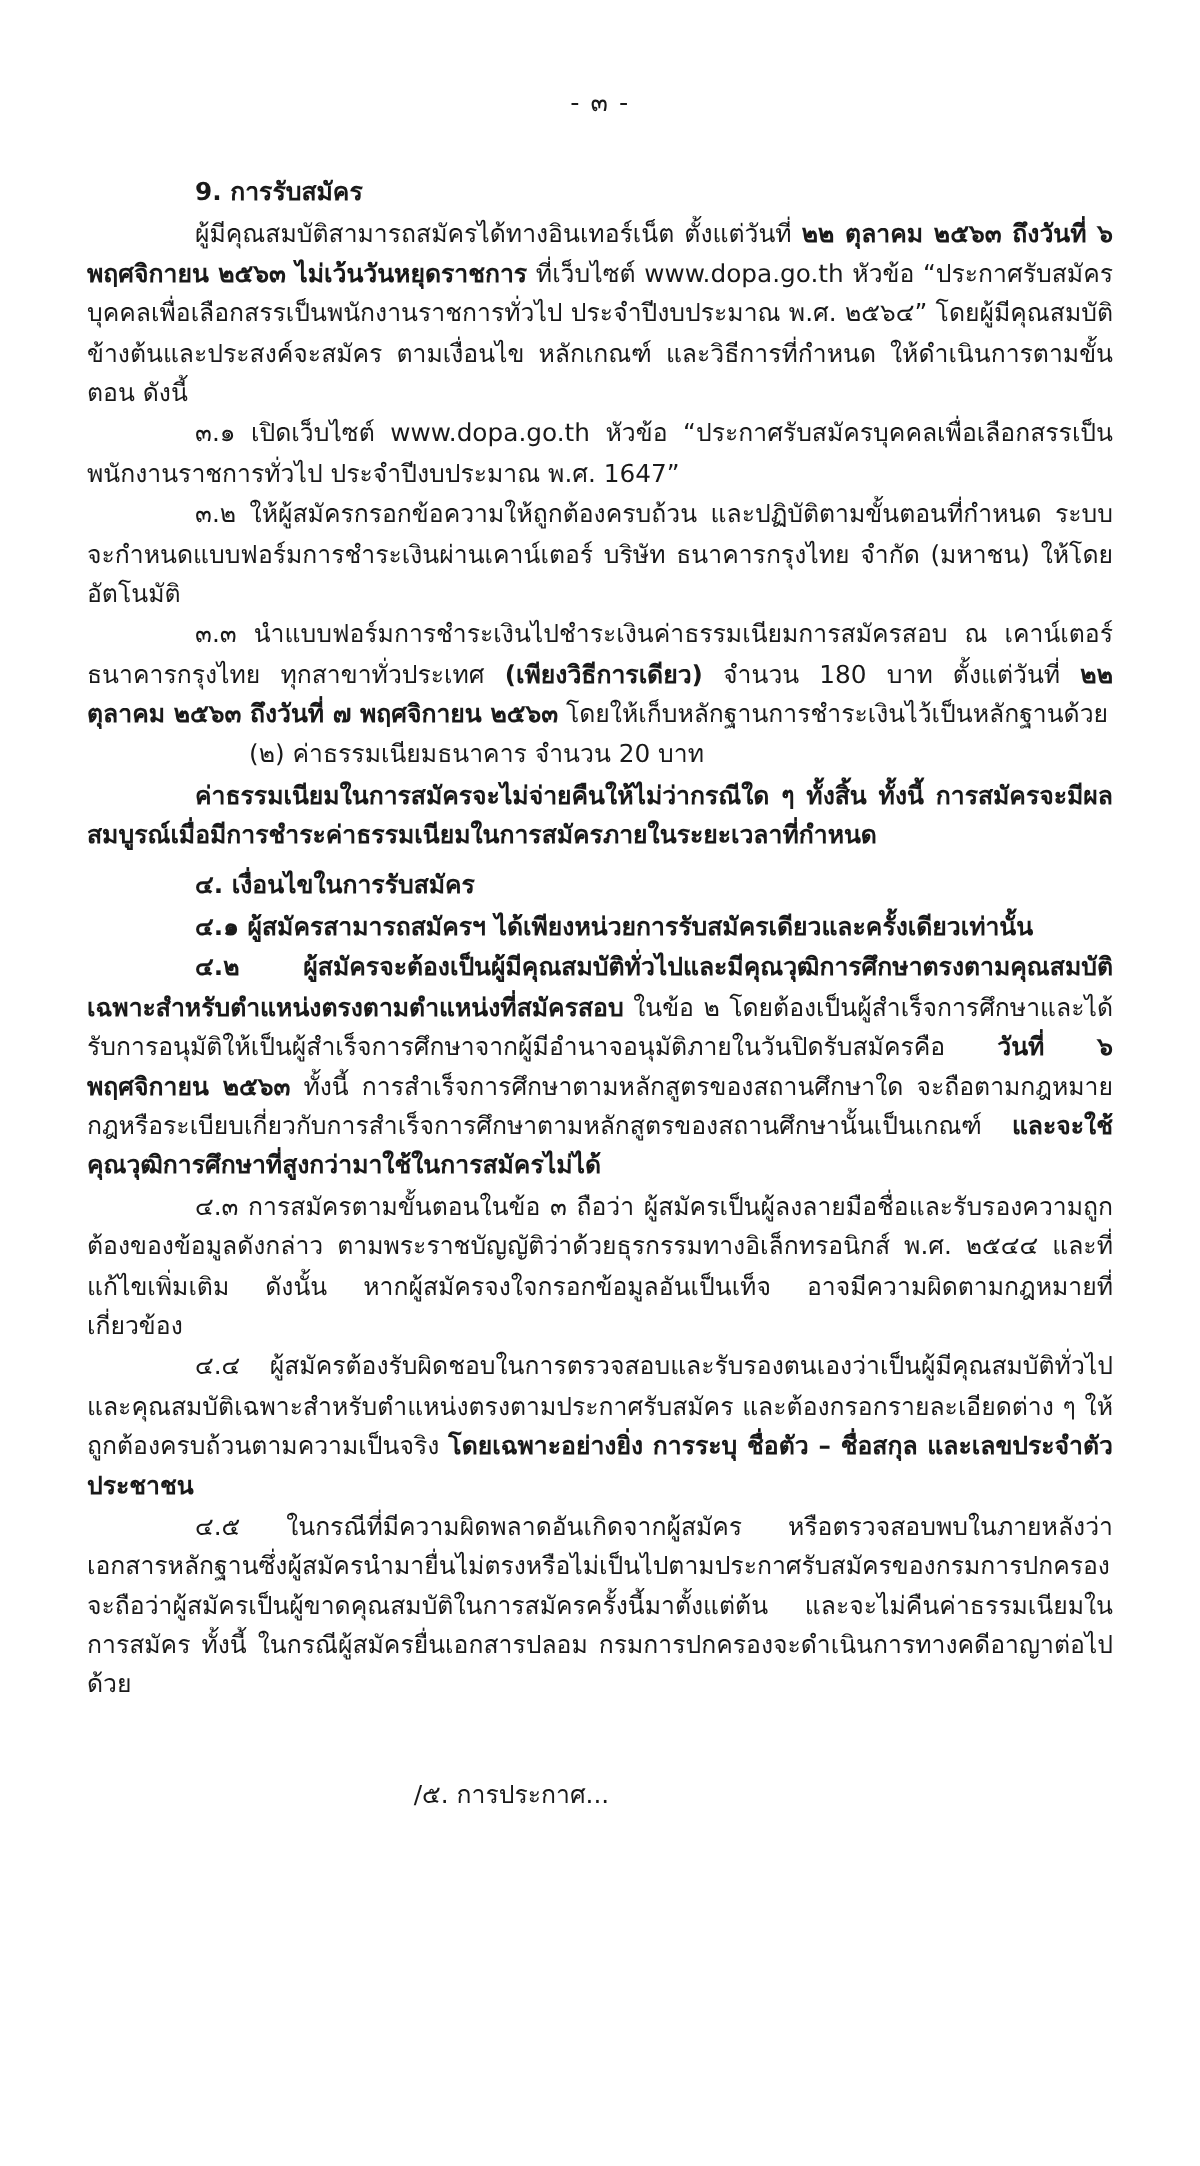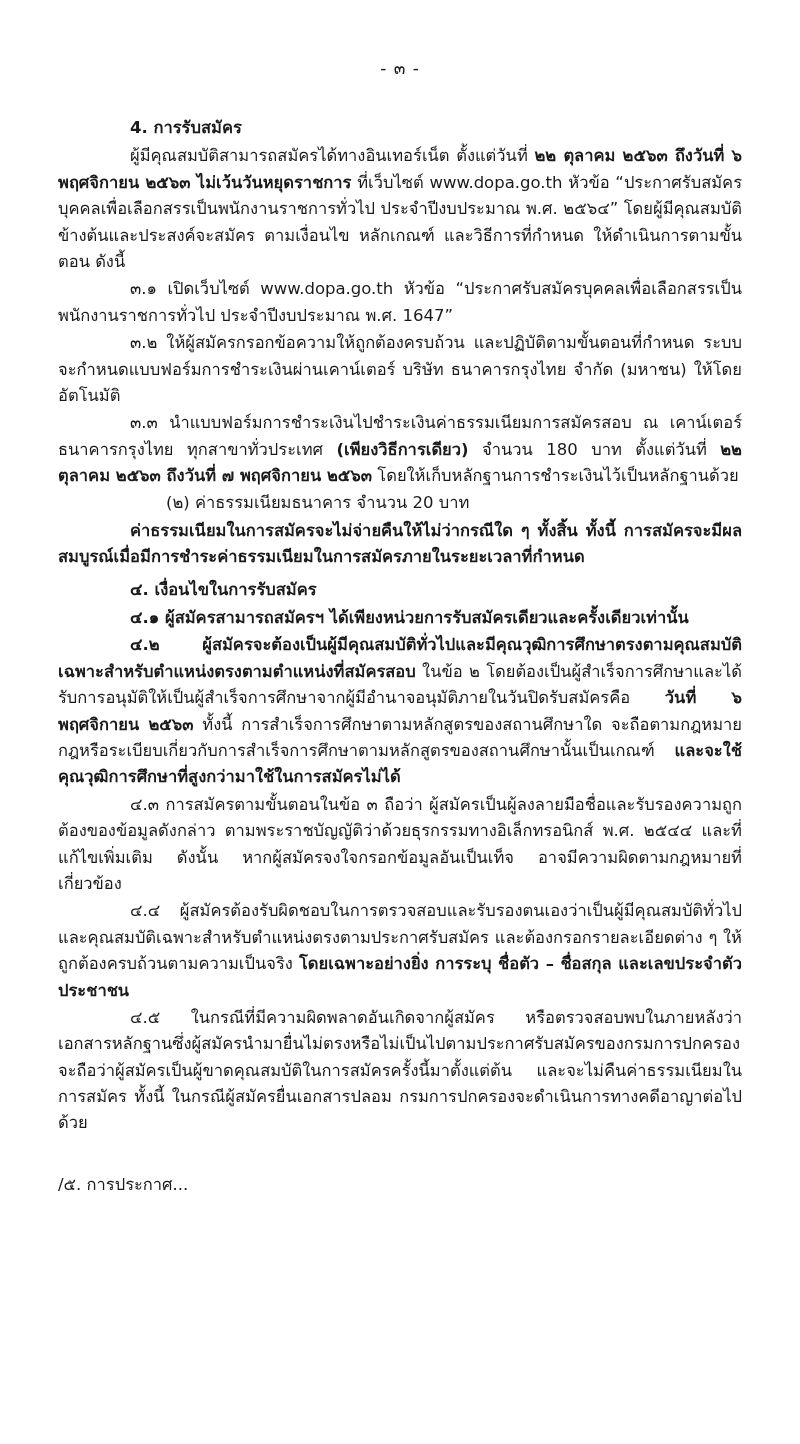--- a/index.html
+++ b/index.html
@@ -47,40 +47,40 @@
   .ind-2 {
     text-indent: 108px;
   }
   .b {
     font-weight: bold;
   }
   .section-gap {
     margin-top: 0;
   }
   .footer-note {
-    margin-top: 34px;
-    text-align: left;
+    margin-top: 46px;
+    text-align: center;
     padding-right: 118px;
     font-size: 16.5px;
   }
   .block {
     margin-bottom: 0px;
   }
 </style>
 </head>
 <body>
 
 <div class="page">
 
   <div class="page-number">- ๓ -</div>
 
   <div class="doc-body">
     <div id="sections-root">
         <div class="block">
-          <p class="ind-head">4. การรับสมัคร</p>
+          <p class="ind-head">9. การรับสมัคร</p>
           <p class="ind-1"><span>ผู้มีคุณสมบัติสามารถสมัครได้ทางอินเทอร์เน็ต ตั้งแต่วันที่ </span><span class="b">๒๒ ตุลาคม ๒๕๖๓ ถึงวันที่ ๖ พฤศจิกายน ๒๕๖๓ ไม่เว้นวันหยุดราชการ</span><span> ที่เว็บไซต์ www.dopa.go.th หัวข้อ “ประกาศรับสมัครบุคคลเพื่อเลือกสรรเป็นพนักงานราชการทั่วไป ประจำปีงบประมาณ พ.ศ. ๒๕๖๔” โดยผู้มีคุณสมบัติข้างต้นและประสงค์จะสมัคร ตามเงื่อนไข หลักเกณฑ์ และวิธีการที่กำหนด ให้ดำเนินการตามขั้นตอน ดังนี้</span></p>
           <p class="ind-1"><span>๓.๑ เปิดเว็บไซต์ www.dopa.go.th หัวข้อ “ประกาศรับสมัครบุคคลเพื่อเลือกสรรเป็นพนักงานราชการทั่วไป ประจำปีงบประมาณ พ.ศ. 1647”</span></p>
           <p class="ind-1"><span>๓.๒ ให้ผู้สมัครกรอกข้อความให้ถูกต้องครบถ้วน และปฏิบัติตามขั้นตอนที่กำหนด ระบบจะกำหนดแบบฟอร์มการชำระเงินผ่านเคาน์เตอร์ บริษัท ธนาคารกรุงไทย จำกัด (มหาชน) ให้โดยอัตโนมัติ</span></p>
           <p class="ind-1"><span>๓.๓ นำแบบฟอร์มการชำระเงินไปชำระเงินค่าธรรมเนียมการสมัครสอบ ณ เคาน์เตอร์ธนาคารกรุงไทย ทุกสาขาทั่วประเทศ </span><span class="b">(เพียงวิธีการเดียว)</span><span> จำนวน 180 บาท ตั้งแต่วันที่ </span><span class="b">๒๒ ตุลาคม ๒๕๖๓ ถึงวันที่ ๗ พฤศจิกายน ๒๕๖๓</span><span> โดยให้เก็บหลักฐานการชำระเงินไว้เป็นหลักฐานด้วย</span></p>
           <p class="ind-2"><span>(๒) ค่าธรรมเนียมธนาคาร จำนวน 20 บาท</span></p>
           <p class="ind-1"><span class="b">ค่าธรรมเนียมในการสมัครจะไม่จ่ายคืนให้ไม่ว่ากรณีใด ๆ ทั้งสิ้น ทั้งนี้ การสมัครจะมีผลสมบูรณ์เมื่อมีการชำระค่าธรรมเนียมในการสมัครภายในระยะเวลาที่กำหนด</span></p>
         </div>
         <div class="block section-gap">
           <p class="ind-head">๔. เงื่อนไขในการรับสมัคร</p>
           <p class="ind-1"><span class="b">๔.๑ ผู้สมัครสามารถสมัครฯ ได้เพียงหน่วยการรับสมัครเดียวและครั้งเดียวเท่านั้น</span></p>

